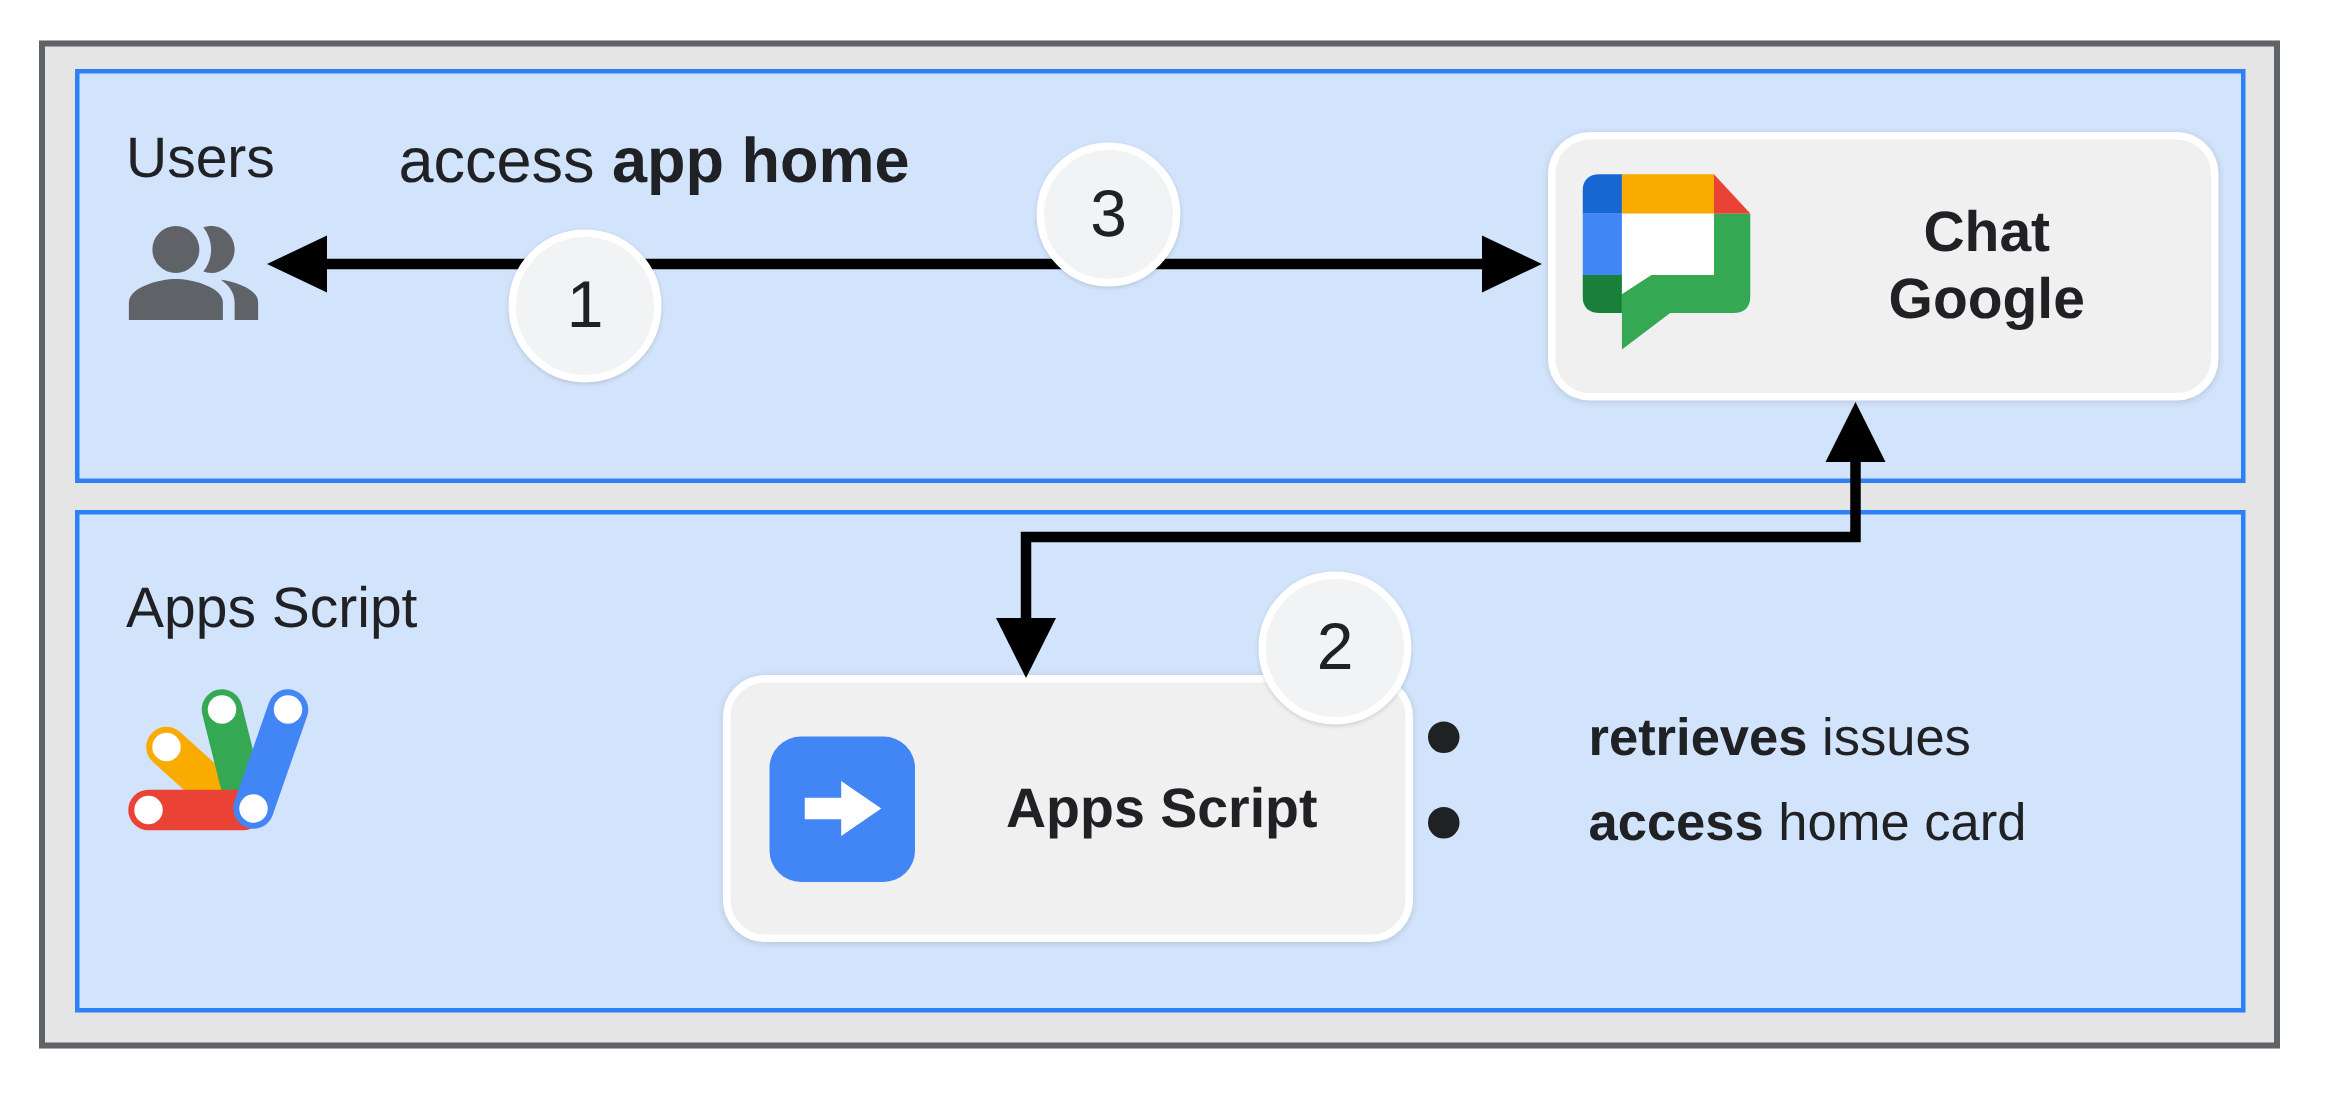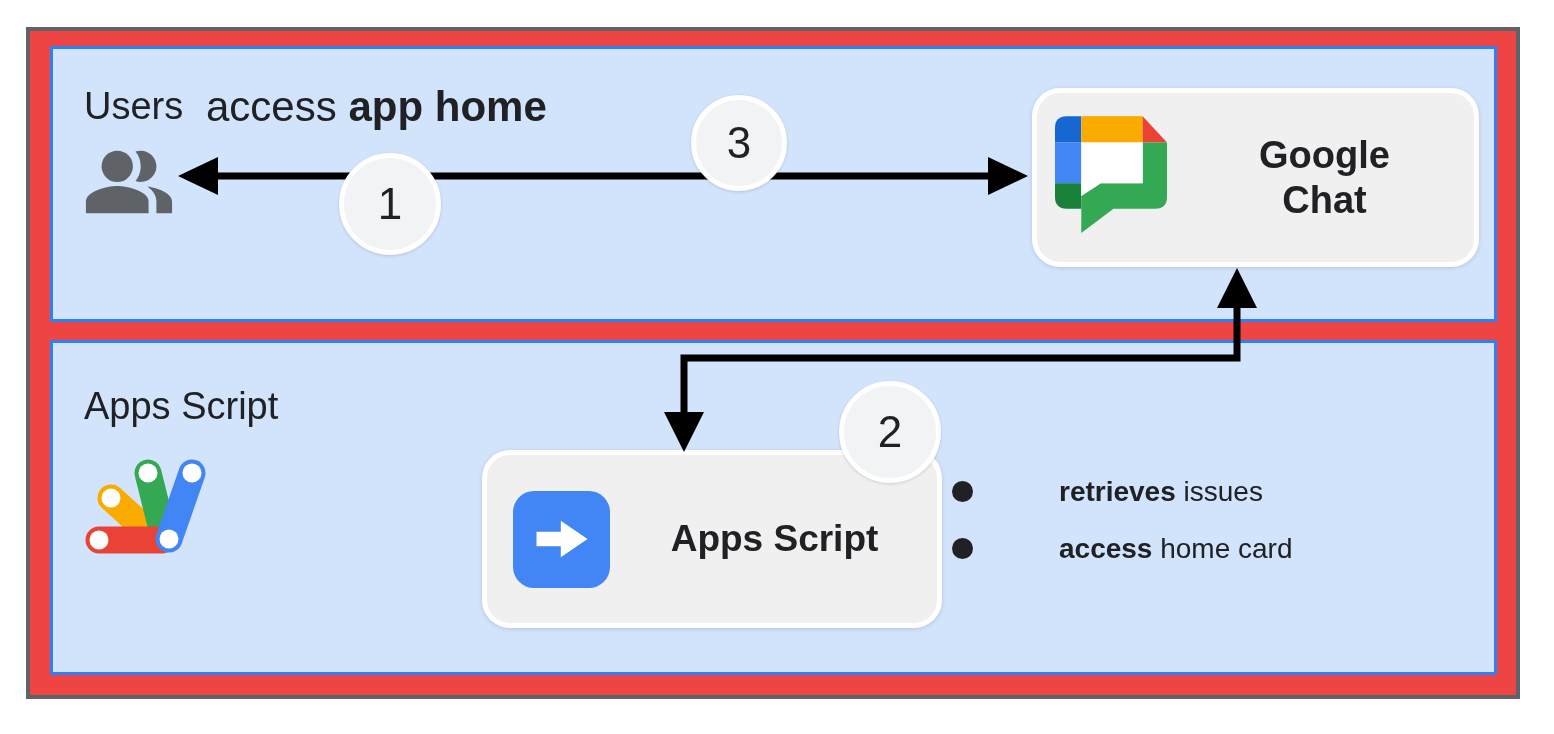--- a/index.html
+++ b/index.html
@@ -3,37 +3,37 @@
 <meta charset="utf-8">
 <style>
   html,body{margin:0;padding:0;background:#ffffff;}
   body{
     width:1554px;height:734px;position:relative;overflow:hidden;
     font-family:"Liberation Sans",sans-serif;color:#202124;
     -webkit-font-smoothing:antialiased;
   }
   .frame{
     position:absolute;left:26px;top:27px;width:1486px;height:664px;
-    background:#ef4444;border:4px solid #5F6368;
+    background:#e5e5e5;border:4px solid #5F6368;
   }
   .panel{
     position:absolute;background:#D2E3FC;border:3px solid #2E81F4;
   }
   .panel-users{left:20px;top:15px;width:1441px;height:270px;}
   .panel-apps{left:20px;top:309px;width:1441px;height:329px;}
   .panel-label{
     position:absolute;font-size:38px;font-weight:400;color:#202124;line-height:1;
   }
   .users-label{left:54px;top:56px;}
   .apps-label{left:54px;top:356px;}
   .users-icon{position:absolute;left:52px;top:104px;width:94px;height:94px;}
   .apps-logo{position:absolute;left:50px;top:420px;width:140px;height:120px;}
 
   .edge-label{
-    position:absolute;width:460px;font-size:42px;line-height:1.1;
+    position:absolute;width:460px;text-align:center;font-size:42px;line-height:1.1;
     color:#202124;white-space:nowrap;
   }
   .edge-label b{font-weight:700;}
   .label-access{left:176px;top:53px;}
   .label-apphome{left:462px;top:183px;}
 
   .card{
     position:absolute;background:#F0F0F1;border:5px solid #ffffff;border-radius:28px;
     box-shadow:0 1px 4px rgba(60,64,67,.18);
     display:flex;align-items:center;
@@ -61,21 +61,21 @@
   }
   .badge-1{left:339px;top:153px;width:92px;height:92px;}
   .badge-2{left:839px;top:381px;width:92px;height:92px;}
   .badge-3{left:691px;top:95px;width:86px;height:86px;}
 
   .task-list{position:absolute;left:922px;top:432px;display:flex;flex-direction:column;}
   .task-row{display:flex;align-items:center;height:57px;}
   .task-bullet{
     width:21px;height:21px;border-radius:50%;background:#202124;flex:none;margin-right:86px;
   }
-  .task-text{font-size:28px;line-height:1;white-space:nowrap;color:#202124;}
+  .task-text{font-size:35px;line-height:1;white-space:nowrap;color:#202124;}
   .task-text b{font-weight:700;}
 </style>
 </head>
 <body>
 
 <div class="frame">
 
   <div class="panel panel-users"></div>
 
   <div class="panel panel-apps"></div>
@@ -117,22 +117,22 @@
     <svg class="chat-logo" viewBox="0 0 115 127">
       <path d="M27,0 H12 Q0,0 0,12 V27 H27 Z" fill="#1767D2"></path>
       <rect x="0" y="27" width="27" height="42" fill="#4285F4"></rect>
       <path d="M0,69 H27 V95 H12 Q0,95 0,83 Z" fill="#188038"></path>
       <rect x="27" y="0" width="63" height="27" fill="#F9AB00"></rect>
       <path d="M90,0 L115,27 H90 Z" fill="#EA4335"></path>
       <path d="M90,27 L115,27 L115,83 Q115,95 103,95 L60,95 L27,120 L27,82 L47,69 L90,69 Z" fill="#34A853"></path>
       <path d="M27,27 H90 V69 H47 L27,82 Z" fill="#ffffff"></path>
     </svg>
     <div class="card-title">
+      <div>Chat</div>
       <div>Google</div>
-      <div>Chat</div>
     </div>
   </div>
 
   <div class="card card-project">
     <div class="project-icon">
       <svg viewBox="0 0 24 24">
         <path d="M3.5,9.6 h8.1 V5.9 L20.5,12 l-8.9,6.1 V14.4 H3.5 Z" fill="#ffffff"></path>
       </svg>
     </div>
     <div class="card-title">

